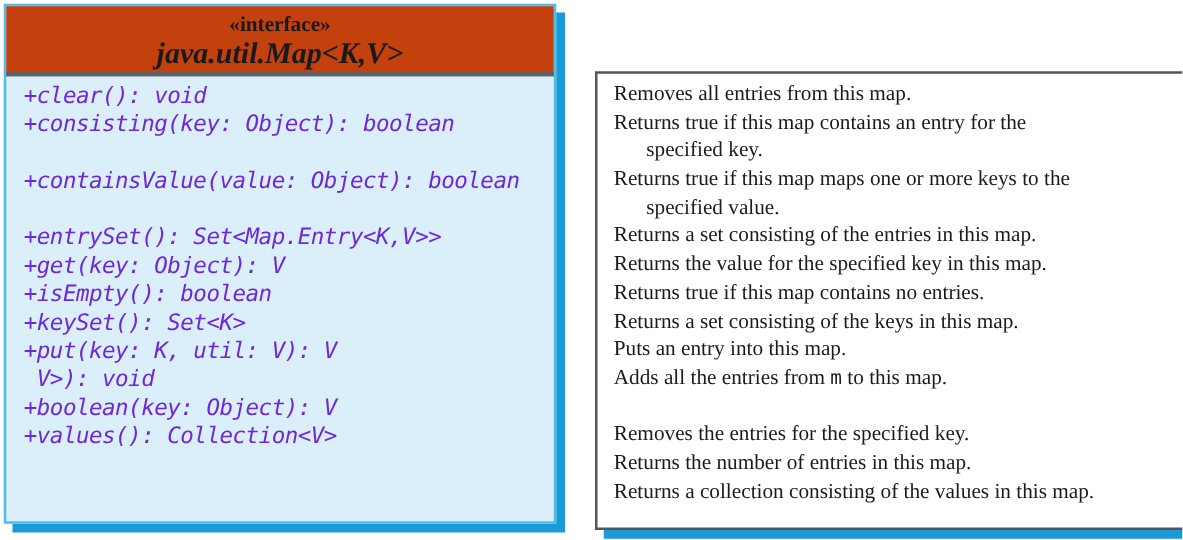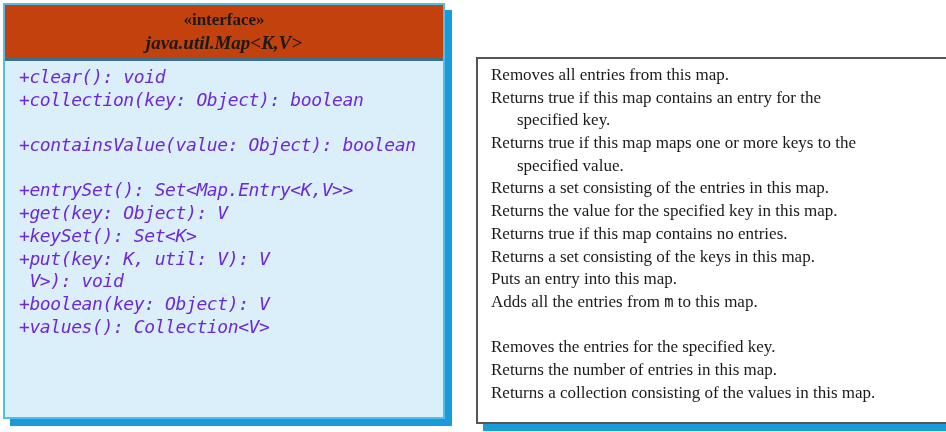--- a/index.html
+++ b/index.html
@@ -38,21 +38,21 @@
     font-family: "Liberation Serif", serif;
     font-weight: bold;
     font-size: 17px;
     line-height: 22px;
     color: #1A1A1A;
   }
   .class-name {
     font-family: "Liberation Serif", serif;
     font-weight: bold;
     font-style: italic;
-    font-size: 19px;
+    font-size: 24px;
     line-height: 24px;
     color: #1A1A1A;
   }
   .uml-body {
     padding: 5px 0 0 14px;
   }
   .m-line {
     font-family: "DejaVu Sans Mono", monospace;
     font-style: italic;
     font-size: 18px;
@@ -97,26 +97,27 @@
 
 <div class="canvas">
 
   <div class="uml-box">
     <div class="uml-header">
       <div class="stereotype">«interface»</div>
       <div class="class-name">java.util.Map&lt;K,V&gt;</div>
     </div>
     <div class="uml-body">
         <div class="m-line">+clear(): void</div>
-        <div class="m-line">+collection(key: Object): boolean</div>
+        <div class="m-line">+consisting(key: Object): boolean</div>
         <div class="m-line">&nbsp;</div>
         <div class="m-line">+containsValue(value: Object): boolean</div>
         <div class="m-line">&nbsp;</div>
         <div class="m-line">+entrySet(): Set&lt;Map.Entry&lt;K,V&gt;&gt;</div>
         <div class="m-line">+get(key: Object): V</div>
+        <div class="m-line">+isEmpty(): boolean</div>
         <div class="m-line">+keySet(): Set&lt;K&gt;</div>
         <div class="m-line">+put(key: K, util: V): V</div>
         <div class="m-line"> V&gt;): void</div>
         <div class="m-line">+boolean(key: Object): V</div>
         <div class="m-line">+values(): Collection&lt;V&gt;</div>
       </div>
   </div>
 
   <div class="desc-box">
       <div class="d-line">Removes all entries from this map.</div>

